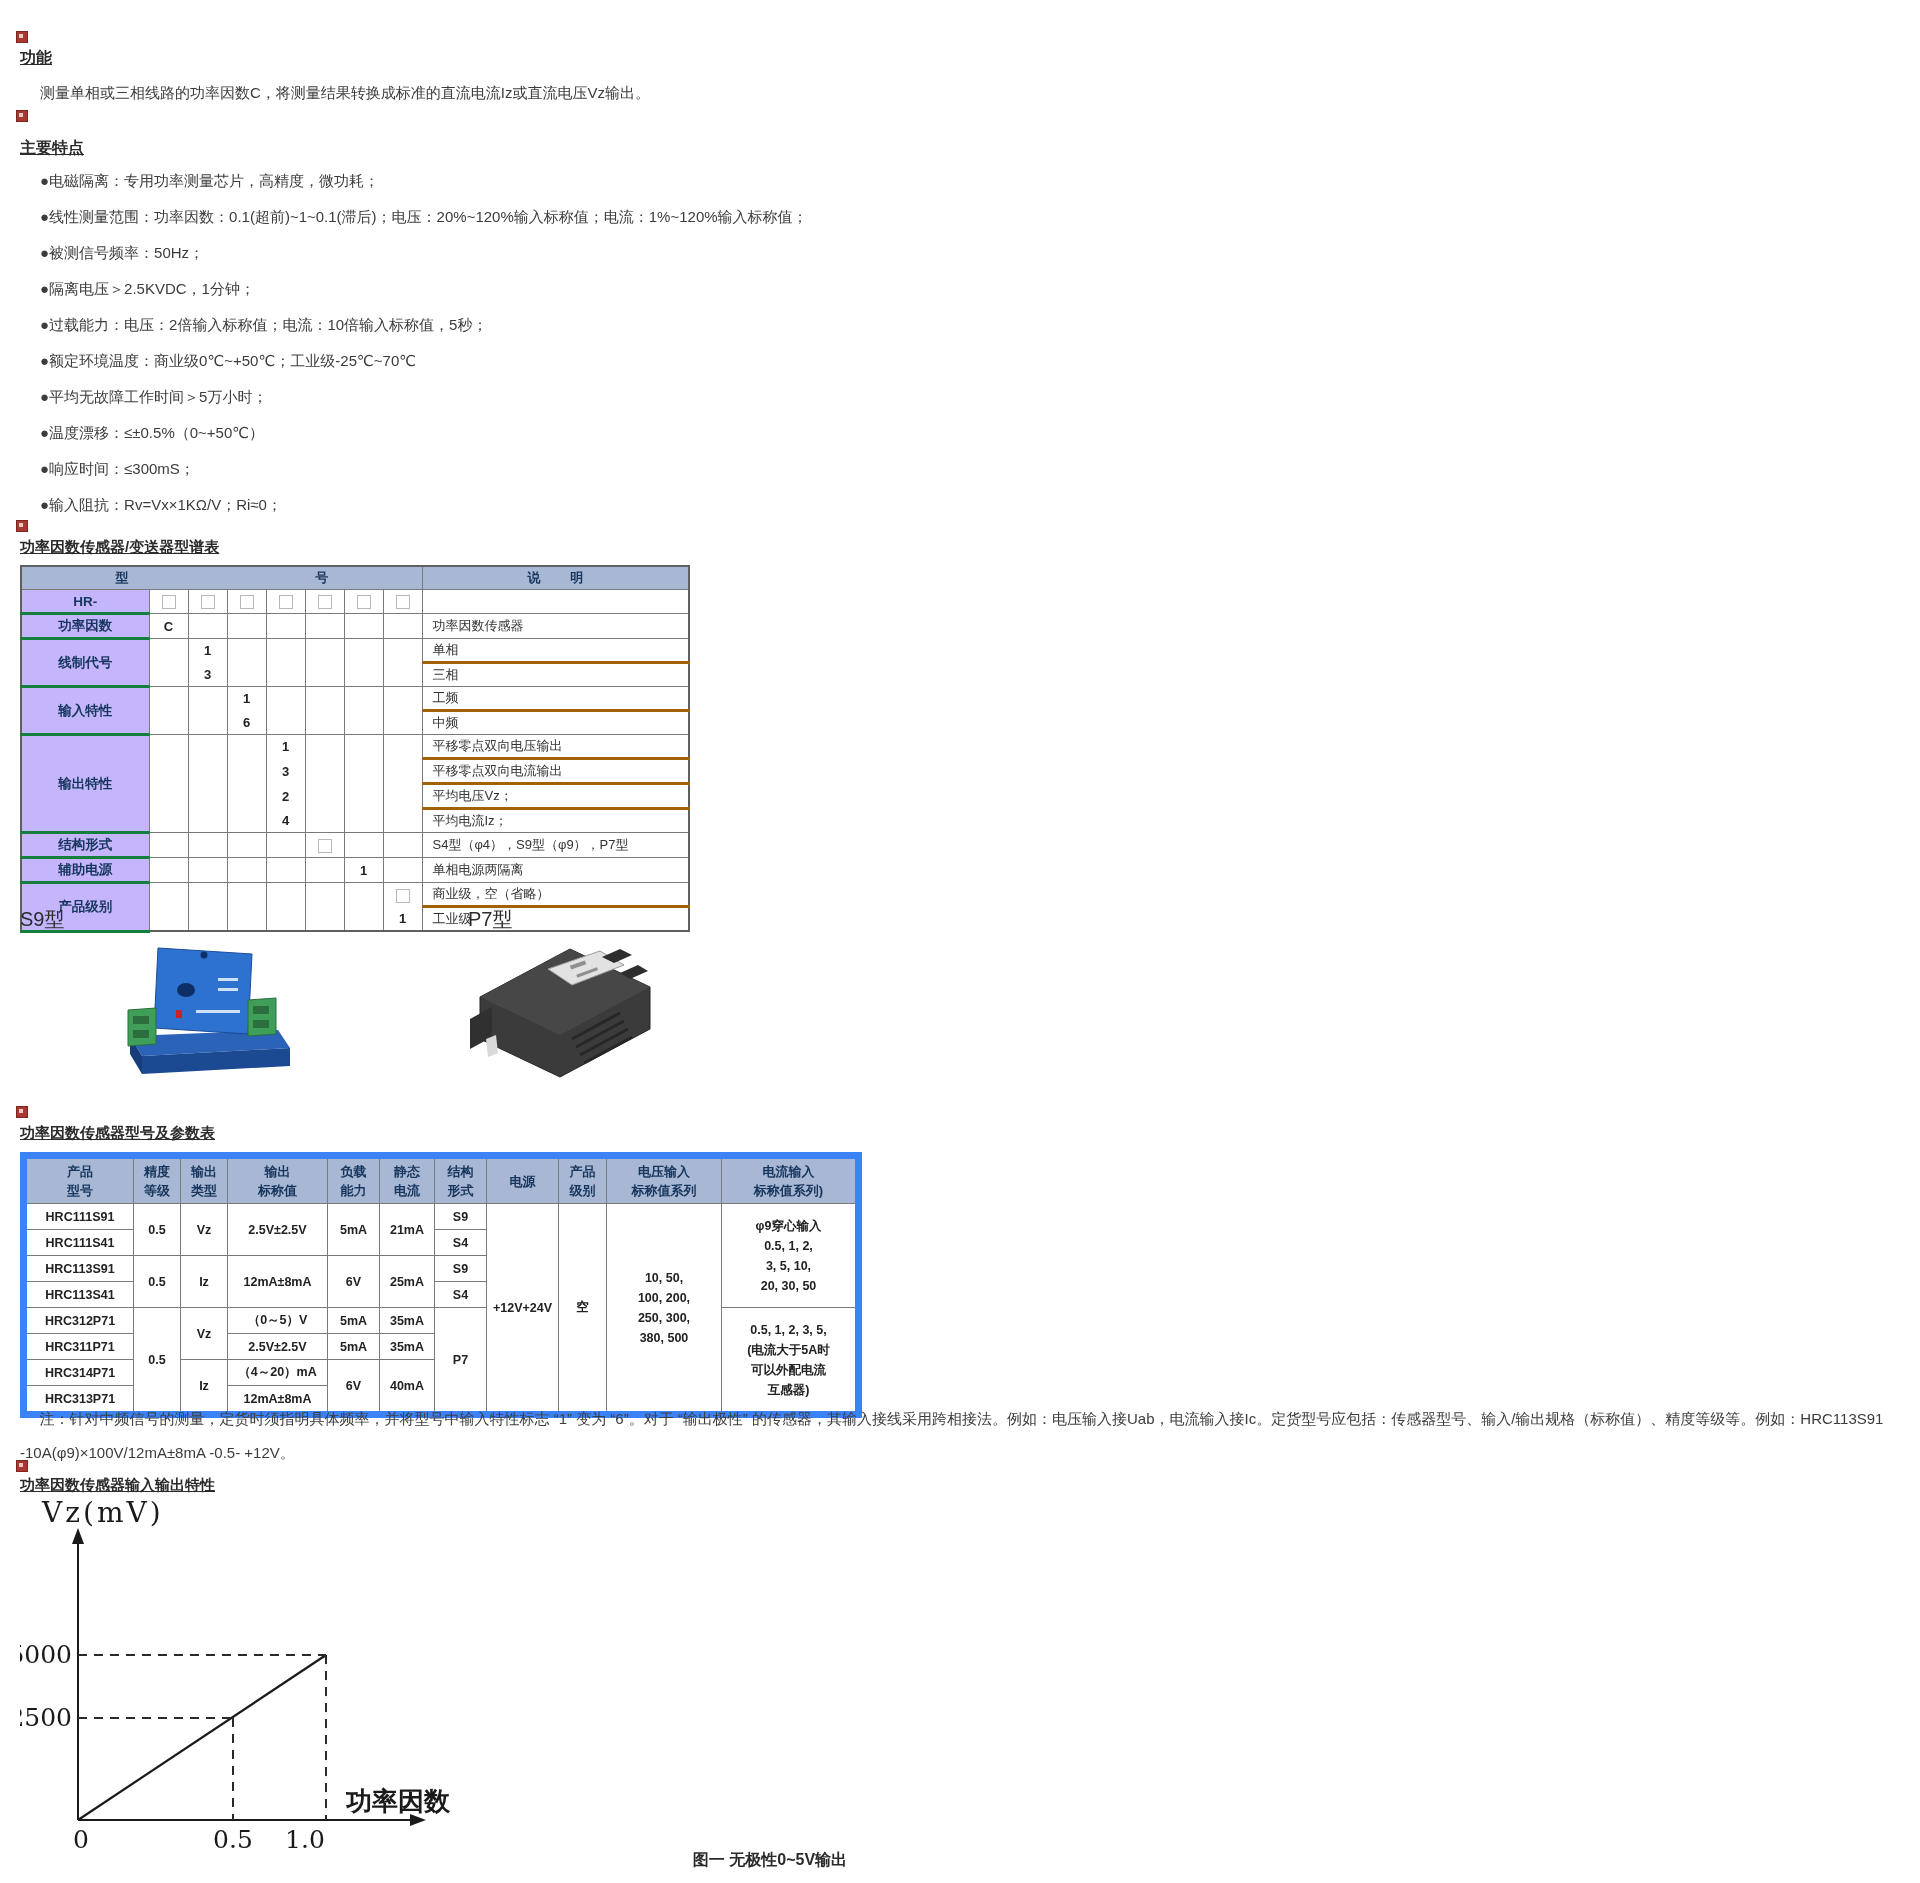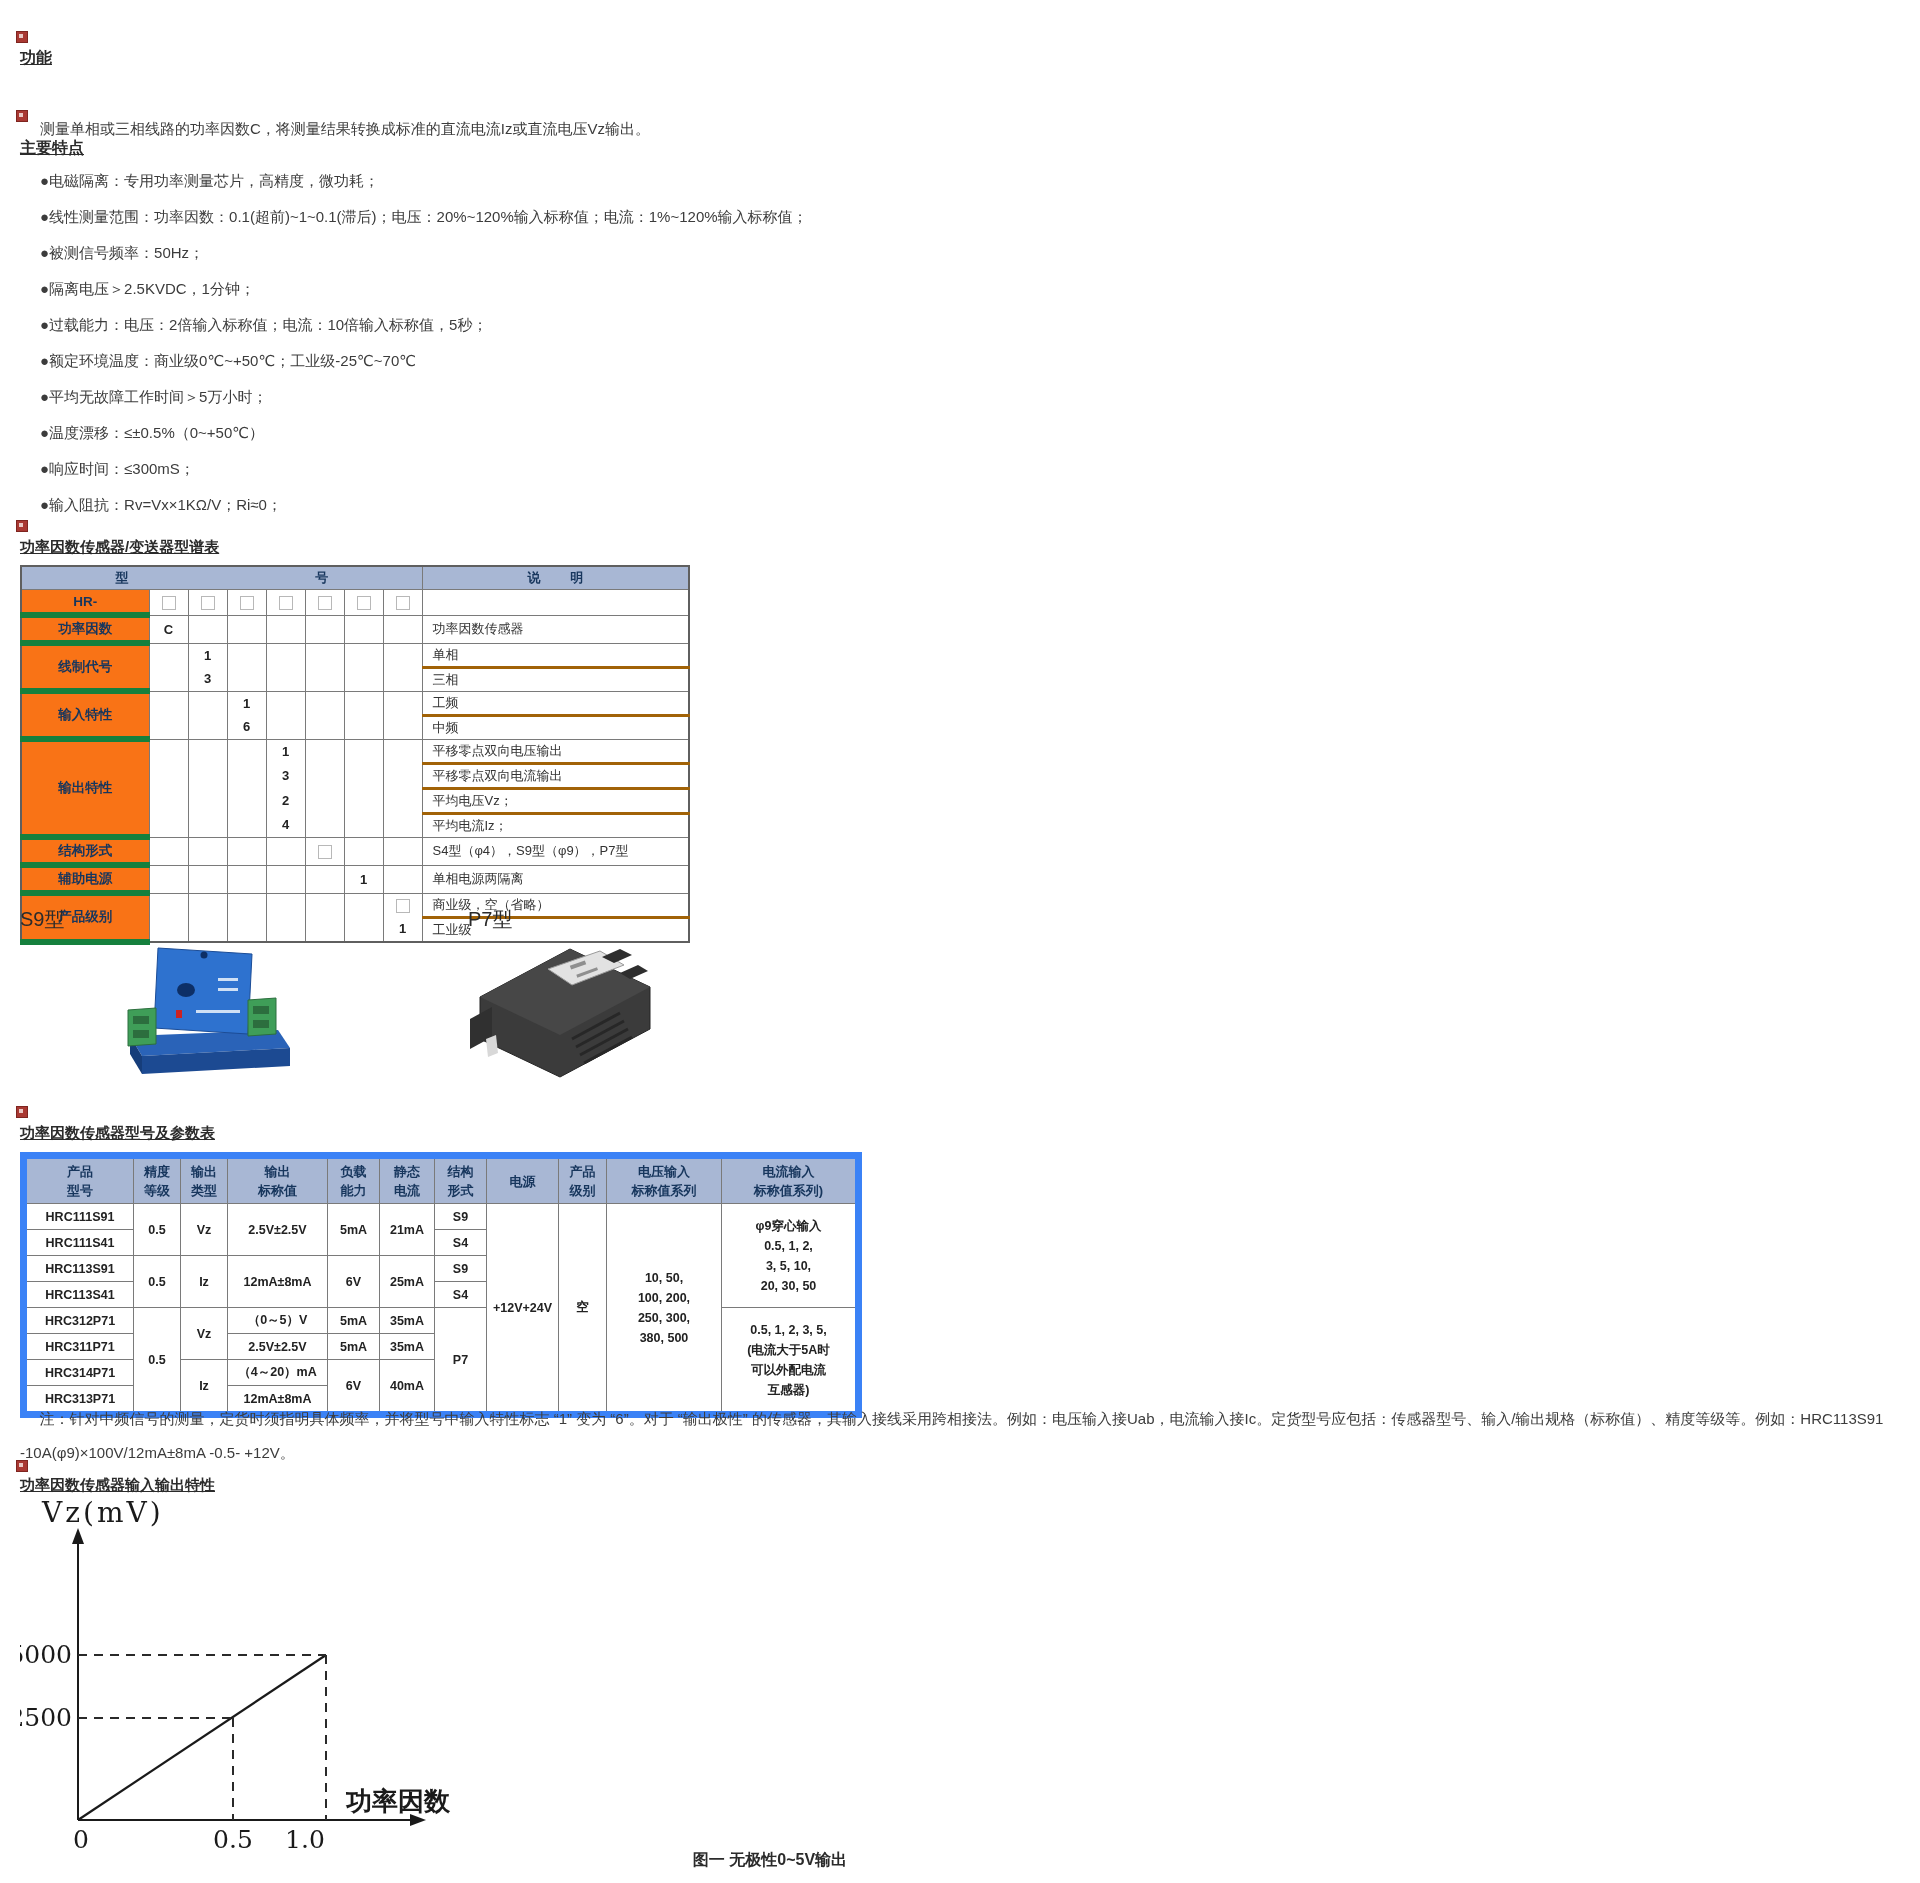--- a/index.html
+++ b/index.html
@@ -3,29 +3,29 @@
 <meta charset="utf-8">
 <style>
   html,body{margin:0;padding:0;}
   body{width:1920px;height:1883px;position:relative;background:#ffffff;overflow:hidden;
        font-family:"Liberation Sans","DejaVu Sans",sans-serif;color:#3c3c3c;}
   .abs{position:absolute;}
   
   .anchor{width:10px;height:10px;background:#a93832;border:1px solid #7e241f;}
   .anchor .dot{position:absolute;left:2px;top:2px;width:4px;height:4px;background:#e9c8c4;}
   .sec-title{font-size:16px;font-weight:bold;color:#2b2b2b;text-decoration:underline;}
-  .body-text{font-size:15px;color:#3c3c3c;margin-top:36px;}
+  .body-text{font-size:15px;color:#3c3c3c;}
   .feat{height:36px;font-size:15px;color:#3c3c3c;white-space:nowrap;}
   
   table{border-collapse:collapse;table-layout:fixed;}
   .spec{width:670px;border:2px solid #5f5f5f;font-size:13px;}
   .spec td,.spec th{padding:0;height:22px;text-align:center;vertical-align:middle;
         border-left:1px solid #7a7a7a;border-right:1px solid #7a7a7a;border-top:0;border-bottom:0;}
   .spec tr.hdr td{background:#a8b7d4;color:#17365d;font-weight:bold;border-bottom:1px solid #7a7a7a;}
-  .spec .lbl{background:#f97316;color:#17365d;font-weight:bold;font-size:13.5px;border-bottom:6px solid #15803d;}
+  .spec .lbl{background:#c4b5fd;color:#17365d;font-weight:bold;font-size:13.5px;border-bottom:3px solid #15803d;}
   .spec td.desc{text-align:left;padding-left:10px;border-bottom:3px solid #a16207;color:#333;}
   .spec tr.gend td{border-bottom:1px solid #7a7a7a;}
   .spec td.val{font-weight:bold;color:#222;}
   .split{display:flex;justify-content:space-around;}
   .cb{display:inline-block;width:12px;height:12px;border:1px solid #b8b8b8;background:#fff;vertical-align:middle;}
   
   .param{width:835px;border:7px solid #3b82f6;font-size:12.5px;}
   .param th{background:#a8b7d4;color:#17365d;font-weight:bold;border:1px solid #7a7a7a;
         height:44px;font-size:13px;padding:0;vertical-align:middle;}
   .param th div{line-height:19px;}

